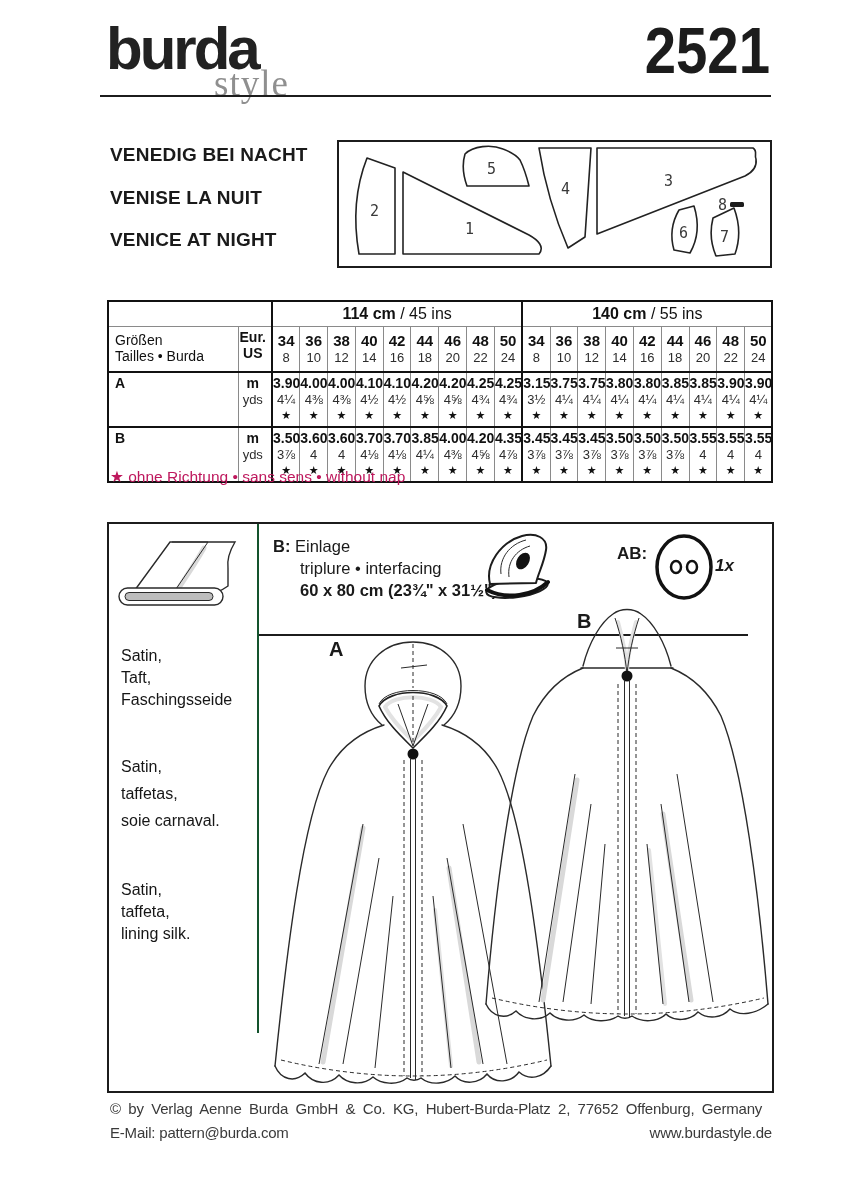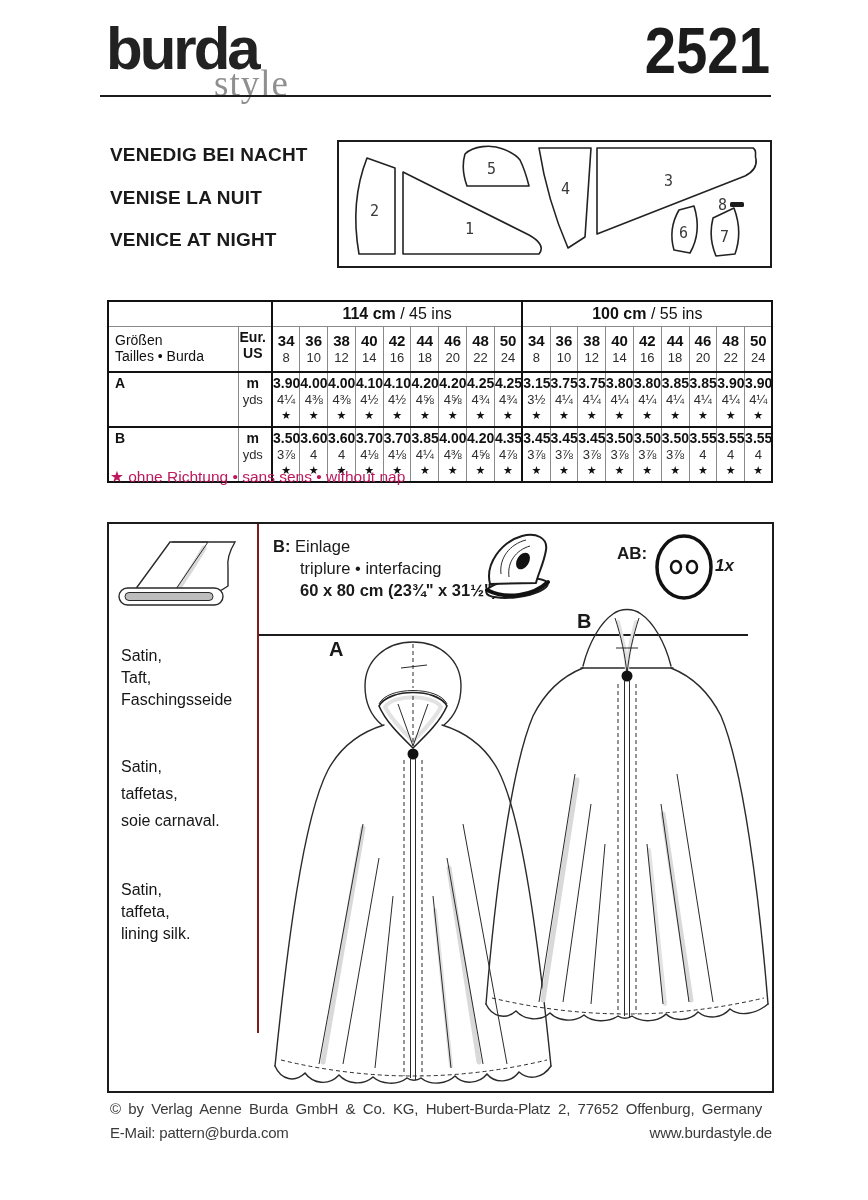--- a/index.html
+++ b/index.html
@@ -39,21 +39,21 @@
   .c-unit{text-align:left;padding-right:4px !important;vertical-align:top !important;padding-top:3px !important;}
   .c-size .b{font-size:15px;}
   .us,.yd{font-weight:normal;font-size:13px;color:#2c2c2c;}
   .c-val{vertical-align:top !important;padding-top:3px !important;}
   .star{font-size:11px;color:#111;line-height:10px;}
 
   .nap-note{left:110px;top:468px;font-size:15.5px;color:#be185d;}
 
   
   .mat-box{left:107px;top:522px;width:663px;height:567px;border:2px solid #1c1c1c;}
-  .left-col{left:0;top:0;width:148px;height:509px;border-right:2px solid #7f1d1d;}
+  .left-col{left:0;top:0;width:148px;height:509px;border-right:2px solid #14532d;}
   .fabric-group{left:12px;font-size:16px;color:#161616;}
   .lh-t{line-height:22px;} .lh-w{line-height:27px;}
   .interf-row{left:150px;top:0;width:489px;height:110px;border-bottom:2px solid #1c1c1c;}
   .interf-text{left:14px;top:11px;font-size:16.5px;line-height:22px;}
   .ind{padding-left:27px;}
   .ab-label{left:358px;top:20px;font-size:17px;font-weight:bold;}
   .qty-label{left:456px;top:32px;font-size:17px;font-weight:bold;font-style:italic;}
   .view-label{font-size:20px;font-weight:bold;}
   .ln{fill:none;stroke:#2a2a2a;stroke-width:1.4;stroke-linecap:round;}
   .lnth{fill:none;stroke:#2a2a2a;stroke-width:1;}
@@ -121,21 +121,21 @@
         <col style="width: 27.8px;">
         <col style="width: 27.8px;">
         <col style="width: 27.8px;">
         <col style="width: 27.8px;">
         <col style="width: 27.8px;">
       </colgroup>
     <tbody>
         <tr id="width-row">
       <td class="c-lbl" colspan="2"></td>
       <td colspan="9" class="thickL"><span class="b">114 cm</span><span> / 45 ins</span></td>
-      <td colspan="9" class="thickL"><span class="b">100 cm</span><span> / 55 ins</span></td>
+      <td colspan="9" class="thickL"><span class="b">140 cm</span><span> / 55 ins</span></td>
     </tr>
     <tr id="size-row">
       <td class="c-lbl"><span>Größen</span><br><span>Tailles • Burda</span></td>
       <td class="c-unit"><span class="b">Eur.</span><br><span class="b">US</span></td>
     <td class="c-size thickL"><span class="b">34</span><br><span class="us">8</span></td>
           <td class="c-size"><span class="b">36</span><br><span class="us">10</span></td>
           <td class="c-size"><span class="b">38</span><br><span class="us">12</span></td>
           <td class="c-size"><span class="b">40</span><br><span class="us">14</span></td>
           <td class="c-size"><span class="b">42</span><br><span class="us">16</span></td>
           <td class="c-size"><span class="b">44</span><br><span class="us">18</span></td>

